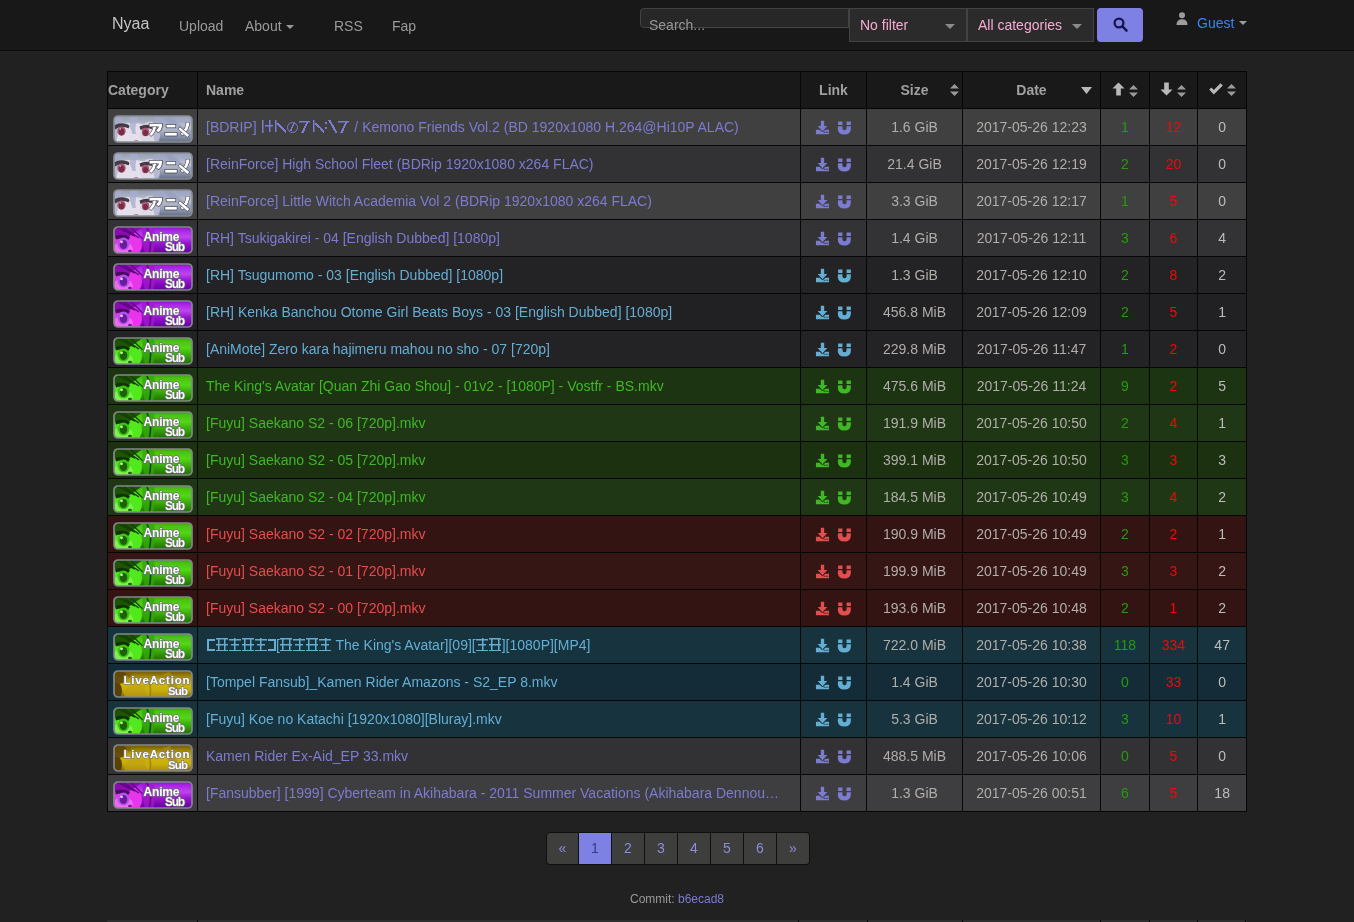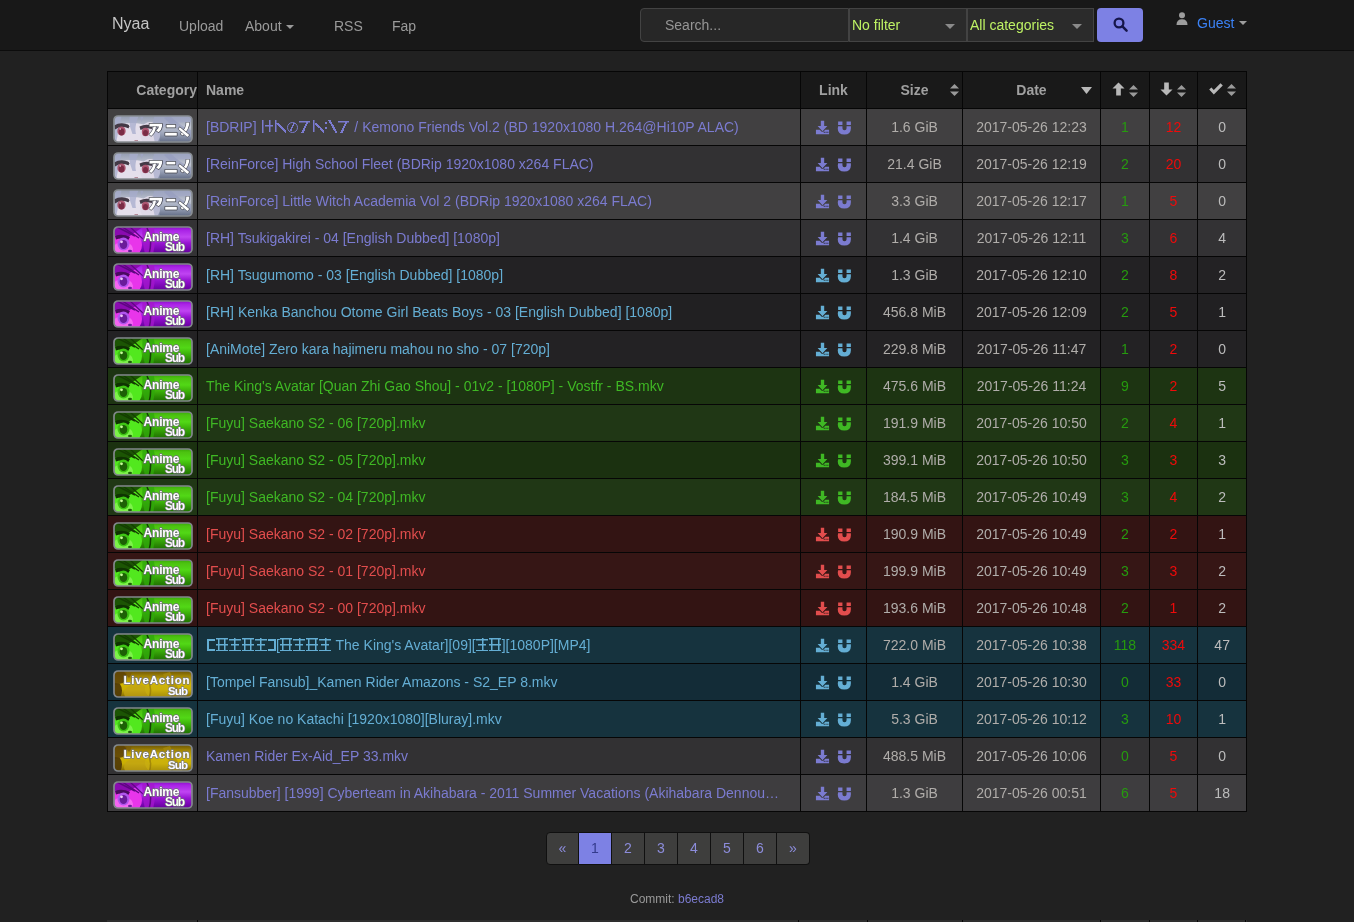--- a/index.html
+++ b/index.html
@@ -3,33 +3,33 @@
 <style>
 *{margin:0;padding:0;box-sizing:border-box}
 html,body{width:1354px;height:922px;overflow:hidden;background:#212121;
  font-family:"Liberation Sans",sans-serif;font-size:14px}
 a{text-decoration:none}
 
 .nav{position:absolute;left:0;top:0;width:1354px;height:51px;background:#181818;border-bottom:1px solid #0c0c0c}
 .brand{position:absolute;left:112px;top:15px;font-size:16px;color:#c5c5c5}
 .nitem{position:absolute;top:18px;font-size:14px;color:#9a9a9a}
 .ncaret{display:inline-block;width:0;height:0;border-left:4px solid transparent;border-right:4px solid transparent;border-top:4px solid #9a9a9a;margin-left:4px;vertical-align:2px}
-.sin{position:absolute;left:640px;top:8px;width:209px;height:34px;background:#272727;border:1px solid #434343;border-radius:4px 0 0 4px;color:#969696;font-size:14px;line-height:32px;padding-left:24px}
-.sel{position:absolute;top:8px;height:34px;background:#2b2b2b;border:1px solid #434343;color:#bef264;font-size:14px;line-height:32px;padding-left:2px}
+.sin{position:absolute;left:640px;top:8px;width:209px;height:20px;background:#272727;border:1px solid #434343;border-radius:4px 0 0 4px;color:#969696;font-size:14px;line-height:32px;padding-left:8px}
+.sel{position:absolute;top:8px;height:34px;background:#2b2b2b;border:1px solid #434343;color:#f9a8d4;font-size:14px;line-height:32px;padding-left:10px}
 .scaret{position:absolute;right:11px;top:15px;width:0;height:0;border-left:5px solid transparent;border-right:5px solid transparent;border-top:5px solid #8a8a8a}
 .sbtn{position:absolute;left:1097px;top:8px;width:46px;height:34px;background:#7d81e4;border-radius:4px;text-align:center;padding-top:8px}
 .guest{position:absolute;left:1176px;top:12px}
 .gtxt{position:absolute;left:21px;top:3px;color:#3b82f6;font-size:14px;white-space:nowrap}
 .gcaret{position:absolute;left:63px;top:9px;width:0;height:0;border-left:4px solid transparent;border-right:4px solid transparent;border-top:4px solid #9d9d9d}
 
 table{position:absolute;left:107px;top:71px;width:1140px;border-collapse:collapse;table-layout:fixed}
 td,th{border:1px solid #060606;overflow:hidden;white-space:nowrap}
 th{background:#191919;color:#a0a0a0;font-size:14px;font-weight:bold;height:36px}
 tr{height:37px}
-.cat{width:90px;text-align:right}
+.cat{width:90px;text-align:left}
 .cat svg{display:block;margin:4px auto 0}
 .nm{width:603px;padding-left:8px;font-size:14px}
 .lkc{width:66px;text-align:center}
 .lk{margin:0 3.5px;vertical-align:middle}
 .sz{width:96px;text-align:center;color:#b0adaa}
 .dt{width:138px;text-align:center;color:#b0adaa}
 .sd{width:48px;text-align:center;color:#269b0e}
 .lh{width:48px;text-align:center;color:#ef0a0a}
 .cp{width:50px;text-align:center;color:#bcbcbc}
 .lnk{color:#7b7bd0} .lng{color:#3fb824} .lnr{color:#e24d4d} .lnt{color:#64aed4}

